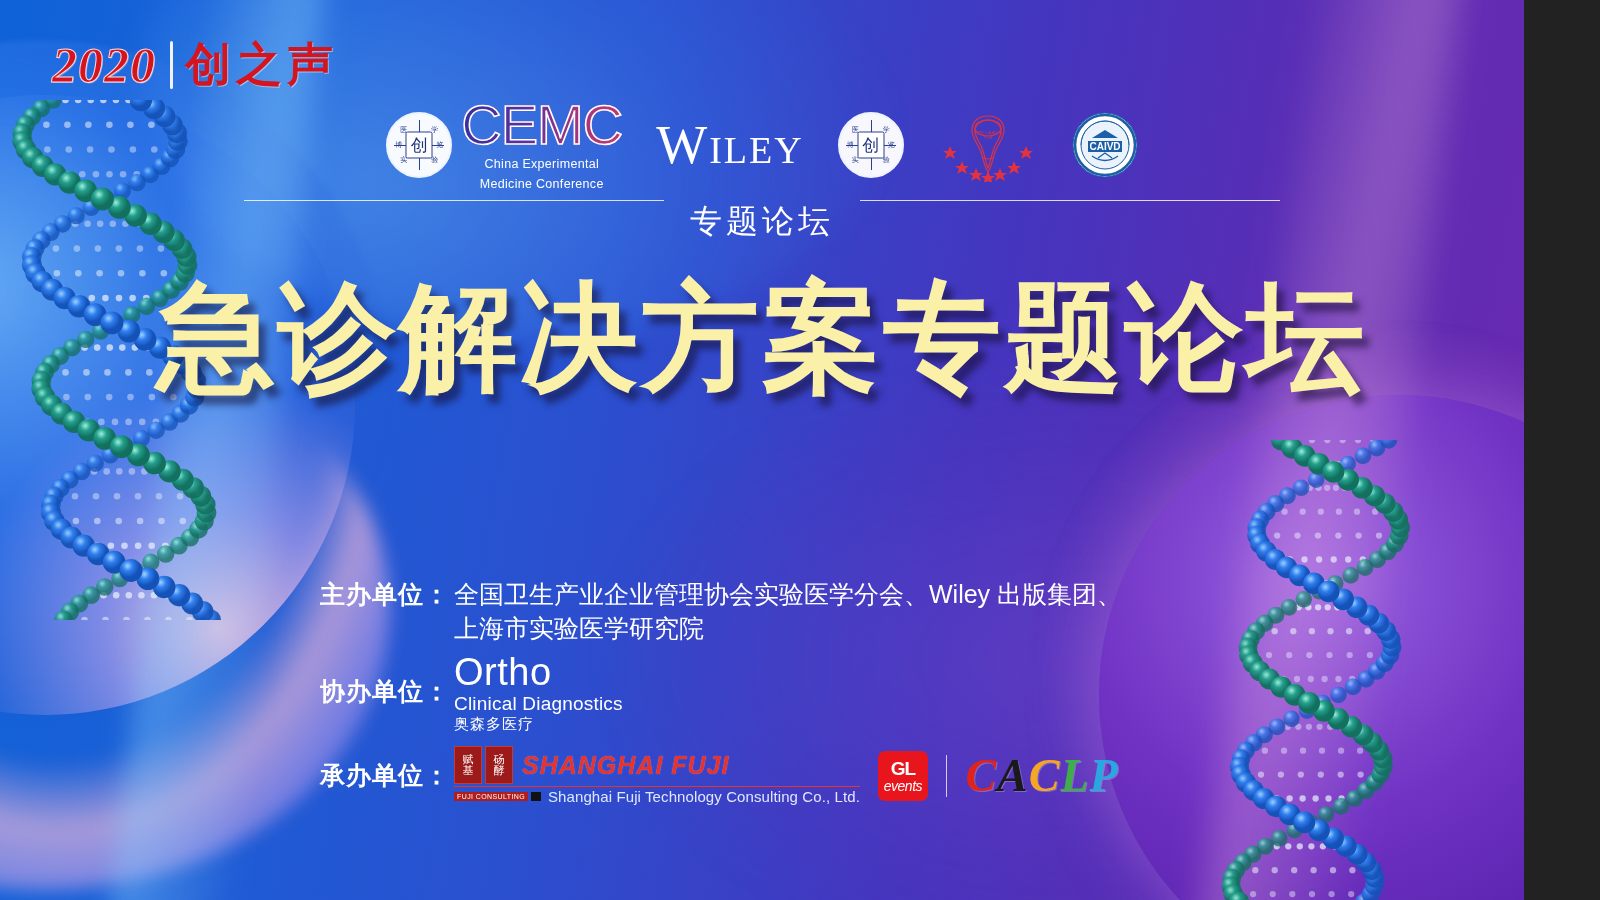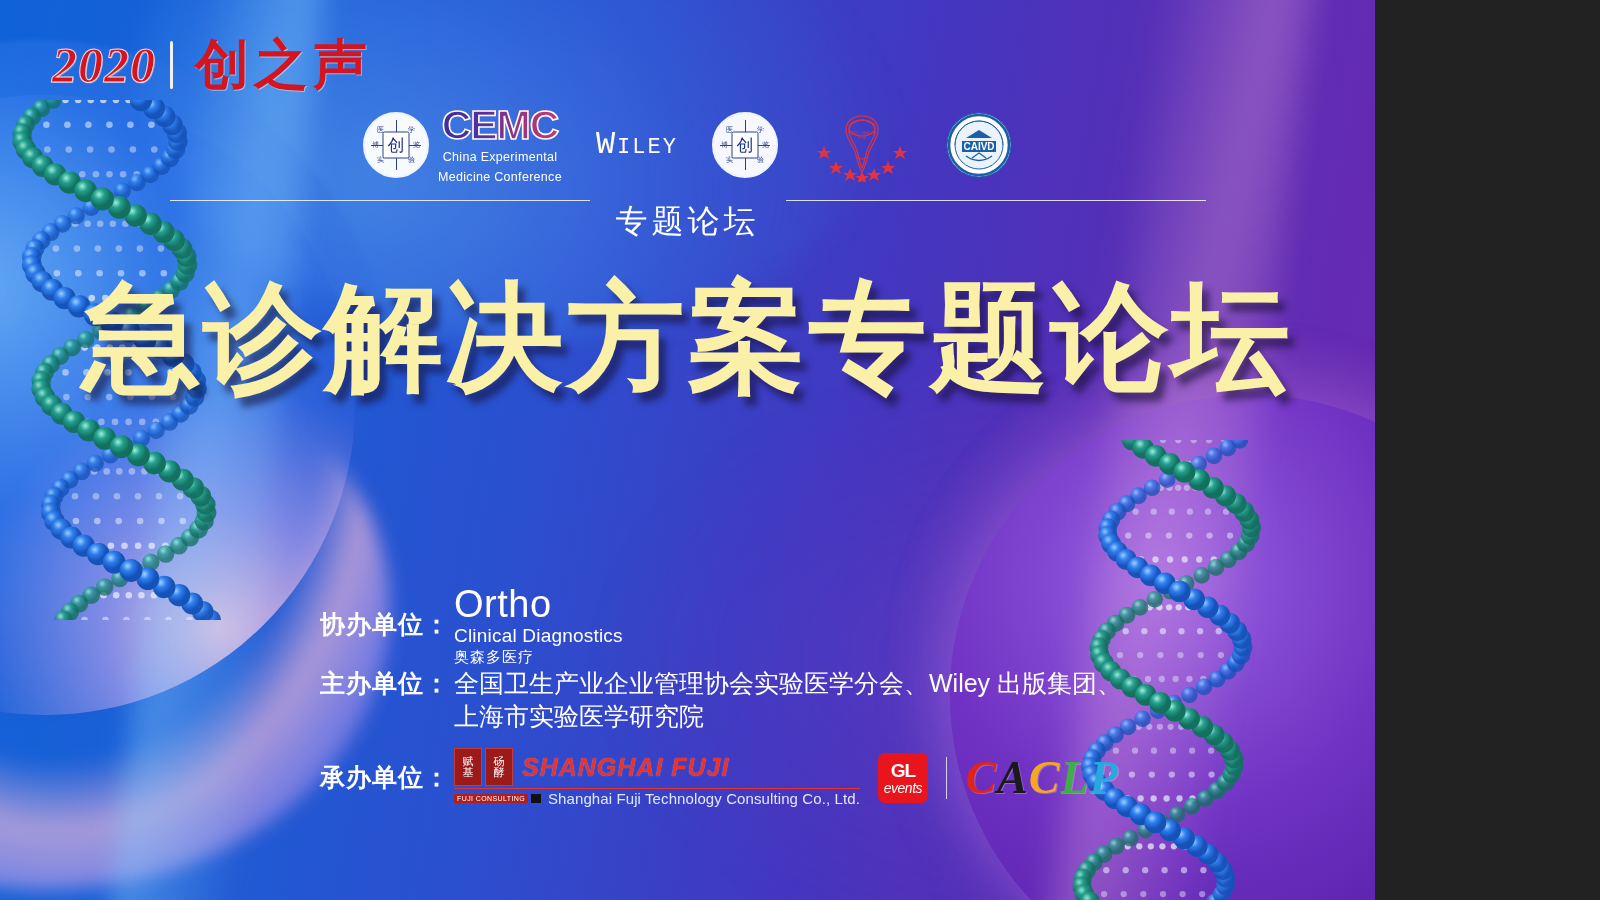--- a/index.html
+++ b/index.html
@@ -1,17 +1,17 @@
 <!DOCTYPE html>
 <html><head>
 <meta charset="utf-8">
 <style>
   html,body{margin:0;padding:0;background:#222;}
   #banner{
-    position:relative;width:1375px;height:900px;overflow:hidden;
+    position:relative;width:1524px;height:900px;overflow:hidden;
     font-family:"Liberation Sans","DejaVu Sans",sans-serif;
     background:linear-gradient(100deg,#0f62d8 0%,#1b5fd6 18%,#2b4fcf 40%,#4436bf 62%,#5a2cb4 80%,#6b2ab0 100%);
   }
 
   
   .blob{position:absolute;border-radius:50%;pointer-events:none;}
   #blob-left-glow{
     left:-310px;top:40px;width:700px;height:700px;
     background:radial-gradient(circle at 42% 36%,rgba(120,190,255,.55) 0%,rgba(60,130,240,.42) 34%,rgba(45,95,220,.20) 58%,rgba(40,80,200,0) 72%);
     filter:blur(2px);
@@ -71,24 +71,23 @@
 
   
   #brand-2020{position:absolute;left:52px;top:34px;height:62px;display:flex;align-items:center;}
   .b2020-num{
     font-family:"Liberation Serif","DejaVu Serif",serif;font-weight:bold;font-style:italic;
     font-size:50px;letter-spacing:1px;color:#d4141e;
     -webkit-text-stroke:1px #ffd7d7;text-shadow:1px 1px 0 rgba(255,255,255,.35);
   }
   .b2020-bar{width:3px;height:48px;background:#f1f1f1;margin:0 12px 0 14px;border-radius:2px;}
   .b2020-cn{
-    font-size:54px;color:#d4141e;font-weight:bold;letter-spacing:5px;
+    font-size:46px;color:#d4141e;font-weight:bold;letter-spacing:5px;
     font-family:"Liberation Serif","DejaVu Serif",serif;
     text-shadow:1px 1px 0 rgba(255,255,255,.45);
-    margin-left:10px;
   }
 
   #logo-row{position:absolute;left:0;right:0;top:103px;height:84px;display:flex;align-items:center;justify-content:center;gap:34px;}
 
   .seal{
     width:62px;height:62px;border-radius:50%;border:2px solid #eef3ff;
     background:rgba(255,255,255,.96);position:relative;flex:none;
   }
   .seal:before,.seal:after{content:"";position:absolute;background:#2a3f8f;}
   .seal:before{left:6px;right:6px;top:50%;height:1px;}
@@ -100,30 +99,30 @@
     font-family:"Liberation Serif","DejaVu Serif",serif;z-index:2;
   }
   .seal-q{position:absolute;font-size:7px;color:#2a3f8f;font-family:"Liberation Serif",serif;}
   .seal-q.tl{left:12px;top:11px;}.seal-q.tr{right:12px;top:11px;}
   .seal-q.bl{left:12px;bottom:11px;}.seal-q.br{right:12px;bottom:11px;}
   .seal-q.ml{left:7px;top:50%;margin-top:-5px;}.seal-q.mr{right:7px;top:50%;margin-top:-5px;}
 
   #cemc-logo{display:flex;align-items:center;gap:9px;}
   .cemc-text{display:flex;flex-direction:column;align-items:center;line-height:1;}
   .cemc-word{
-    font-size:41px;font-weight:bold;letter-spacing:-1px;
+    font-size:56px;font-weight:normal;letter-spacing:-1px;
     background:linear-gradient(90deg,#3b2f9e 0%,#5b2f9e 38%,#9c3480 68%,#c23a6e 100%);
     -webkit-background-clip:text;background-clip:text;color:transparent;
     -webkit-text-stroke:1.6px #ffffff;paint-order:stroke fill;
   }
   .cemc-sub{font-size:12.5px;color:#fff;letter-spacing:.3px;margin-top:4px;text-align:center;line-height:1.25;}
 
   #wiley-logo{
-    font-family:Liberation Mono, monospace;color:#fff;
-    font-size:32px;letter-spacing:2px;font-variant:small-caps;line-height:1;
+    font-family:Liberation Serif, serif;color:#fff;
+    font-size:54px;letter-spacing:2px;font-variant:small-caps;line-height:1;
   }
 
   #pcih-logo{width:100px;height:74px;flex:none;}
   #caivd-logo{width:66px;height:66px;flex:none;}
 
   
   #forum-divider{position:absolute;left:0;right:0;top:200px;display:flex;align-items:flex-start;justify-content:center;gap:26px;}
   #forum-divider .rule{width:420px;height:1px;background:rgba(255,255,255,.82);}
   #forum-label{color:#fff;font-size:32px;letter-spacing:4px;}
 
@@ -822,34 +821,34 @@
     <span class="rule"></span>
     <span id="forum-label">专题论坛</span>
     <span class="rule"></span>
   </div>
 
   <div id="main-title">急诊解决方案专题论坛</div>
 
 
   <div id="credits">
 
+    <div class="credit-row">
+      <span class="credit-label">主办单位：</span>
+      <span class="credit-body">
+        <span>全国卫生产业企业管理协会实验医学分会、Wiley 出版集团、</span>
+        <span class="l2">上海市实验医学研究院</span>
+      </span>
+    </div>
+
     <div class="credit-row" id="row-co">
       <span class="credit-label">协办单位：</span>
       <span id="ortho-block">
         <div id="ortho-name">Ortho</div>
         <div id="ortho-sub">Clinical Diagnostics</div>
         <div id="ortho-cn">奥森多医疗</div>
-      </span>
-    </div>
-
-    <div class="credit-row">
-      <span class="credit-label">主办单位：</span>
-      <span class="credit-body">
-        <span>全国卫生产业企业管理协会实验医学分会、Wiley 出版集团、</span>
-        <span class="l2">上海市实验医学研究院</span>
       </span>
     </div>
 
     <div class="credit-row" id="row-host">
       <span class="credit-label">承办单位：</span>
       <span id="host-logos">
 
         <span id="fuji-logo">
           <span class="fuji-top">
             <span class="fuji-sq">

